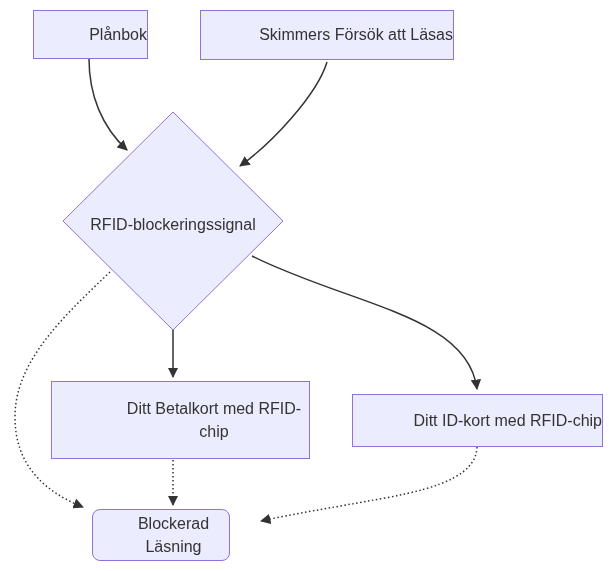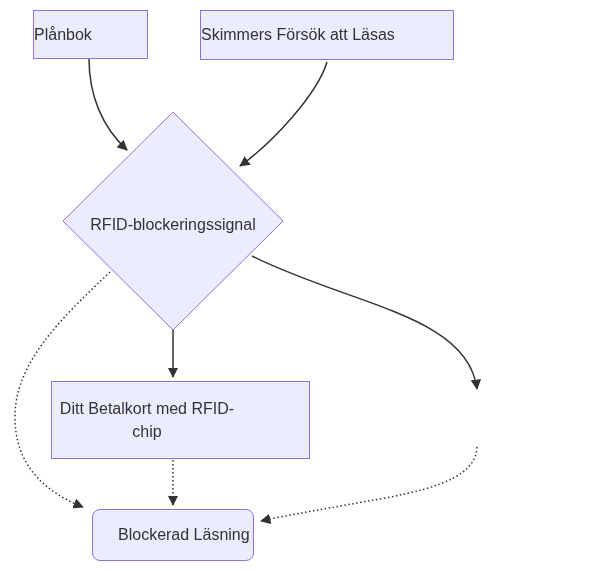--- a/index.html
+++ b/index.html
@@ -38,21 +38,21 @@
   .node {
     position: absolute;
     box-sizing: border-box;
     background: #ECECFF;
     border: 1px solid #9370DB;
     color: #333333;
     font-size: 16px;
     line-height: 1.45;
     display: flex;
     align-items: center;
-    justify-content: flex-start;
+    justify-content: flex-end;
     text-align: center;
   }
   .node.rounded {
     border-radius: 8px;
   }
   .diamond-label {
     position: absolute;
     color: #333333;
     font-size: 16px;
     display: flex;
@@ -62,21 +62,21 @@
     background: transparent;
   }
   .wrap-190 {
     display: inline-block;
     width: 190px;
   }
   .node-planbok   { left: 33px;  top: 10px;  width: 115px; height: 49px; }
   .node-skimmers  { left: 200px; top: 10px;  width: 254px; height: 50px; }
   .node-betalkort { left: 51px;  top: 381px; width: 259px; height: 78px; }
   .node-idkort    { left: 352px; top: 394px; width: 251px; height: 53px; }
-  .node-blockerad { left: 92px;  top: 509px; width: 162px; height: 52px; padding-left: 25px; }
+  .node-blockerad { left: 92px;  top: 509px; width: 138px; height: 52px; padding-left: 25px; }
   .label-decision { left: 73px;  top: 208px; width: 200px; height: 34px; }
 </style>
 </head>
 <body>
 
 <div class="canvas">
 
   <svg class="edges-layer" viewBox="0 0 609 571" xmlns="http://www.w3.org/2000/svg">
     <defs>
       <marker id="arrowhead" viewBox="0 0 10 10" refX="9" refY="5" markerWidth="7" markerHeight="7" orient="auto">
@@ -104,18 +104,21 @@
   </div>
 
   <div class="diamond-label label-decision">
     <span>RFID-blockeringssignal</span>
   </div>
 
   <div class="node node-betalkort">
     <span class="wrap-190">Ditt Betalkort med RFID-chip</span>
   </div>
 
+  <div class="node node-idkort">
+    <span>Ditt ID-kort med RFID-chip</span>
+  </div>
 
   <div class="node rounded node-blockerad">
     <span>Blockerad Läsning</span>
   </div>
 
 </div>
 
 </body></html>

